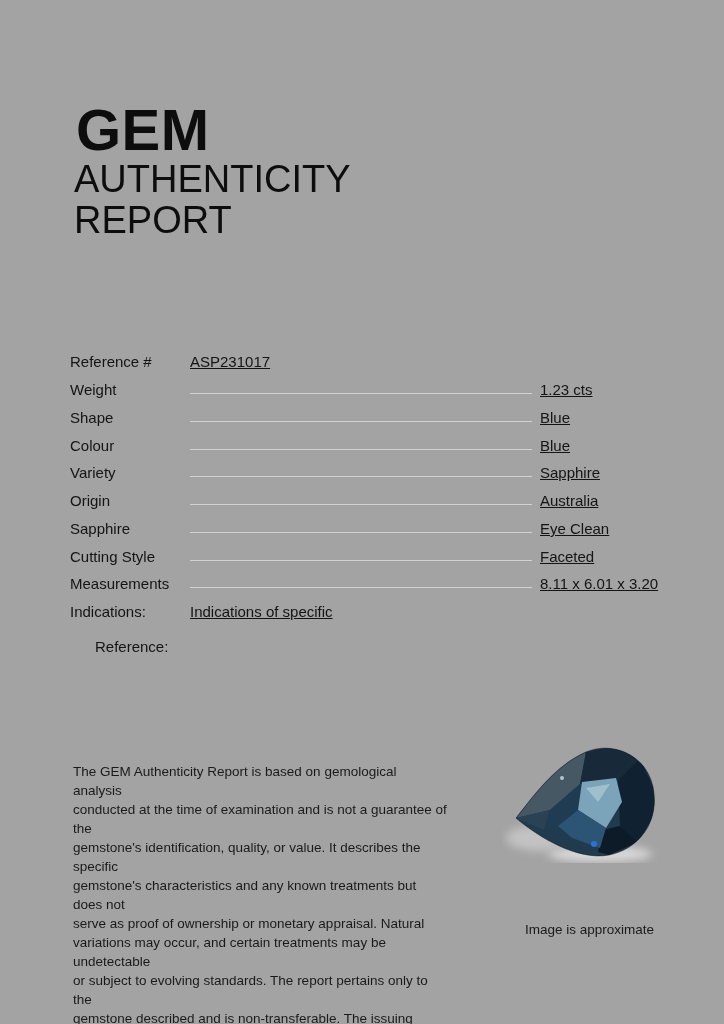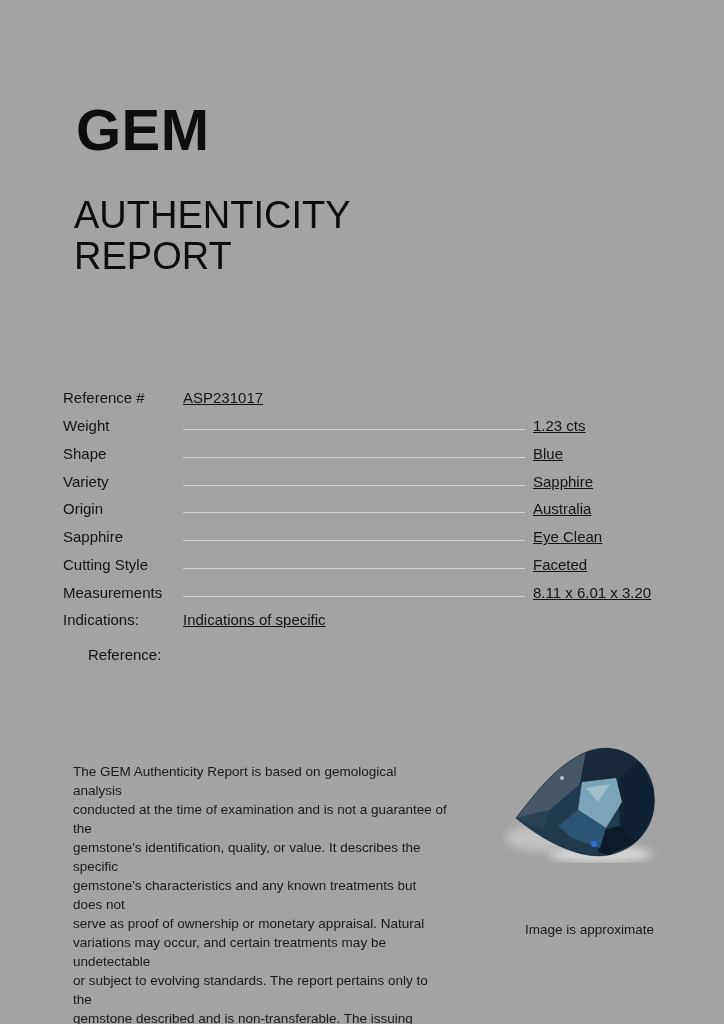--- a/index.html
+++ b/index.html
@@ -31,30 +31,28 @@
   }
   .subtitle {
     position: absolute;
     left: 74px;
     top: 159px;
     font-size: 38px;
     font-weight: 400;
     line-height: 41px;
     color: #0d0d0d;
     white-space: pre-line;
-    margin-top: 36px;
   }
 
   
   .fields {
     position: absolute;
-    left: 63px;
+    left: 70px;
     top: 348px;
     width: 586px;
-    margin-top: 36px;
   }
   .field-row {
     display: flex;
     align-items: center;
     height: 27.75px;
     font-size: 15px;
     color: #141414;
   }
   .field-row.indent .field-label {
     padding-left: 25px;
@@ -126,20 +124,25 @@
         <span class="field-label">Reference #</span>
         <span class="field-value">ASP231017</span>
       </div>
       <div class="field-row">
         <span class="field-label">Weight</span>
         <span class="leader"></span>
         <span class="field-value right">1.23 cts</span>
       </div>
       <div class="field-row">
         <span class="field-label">Shape</span>
+        <span class="leader"></span>
+        <span class="field-value right">Blue</span>
+      </div>
+      <div class="field-row">
+        <span class="field-label">Colour</span>
         <span class="leader"></span>
         <span class="field-value right">Blue</span>
       </div>
       <div class="field-row">
         <span class="field-label">Variety</span>
         <span class="leader"></span>
         <span class="field-value right">Sapphire</span>
       </div>
       <div class="field-row">
         <span class="field-label">Origin</span>

